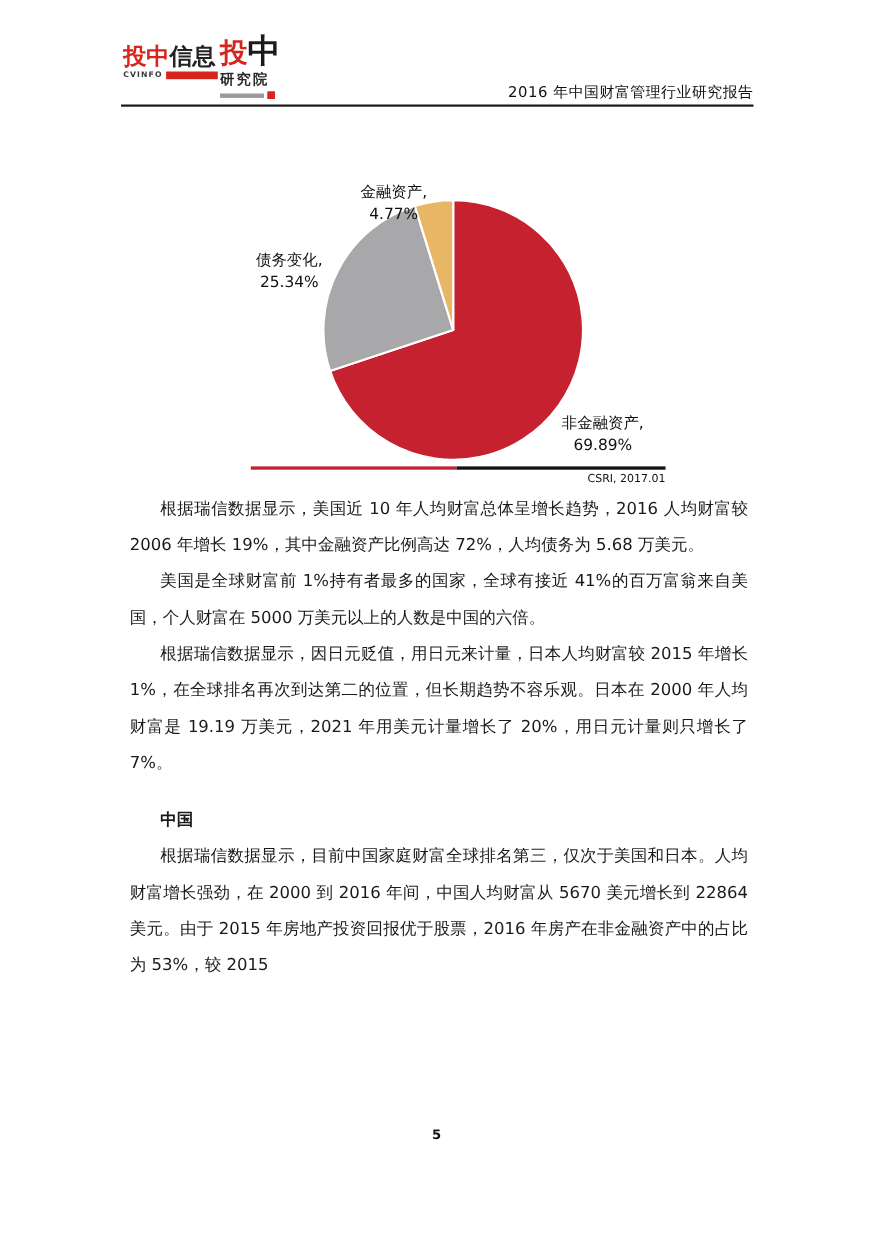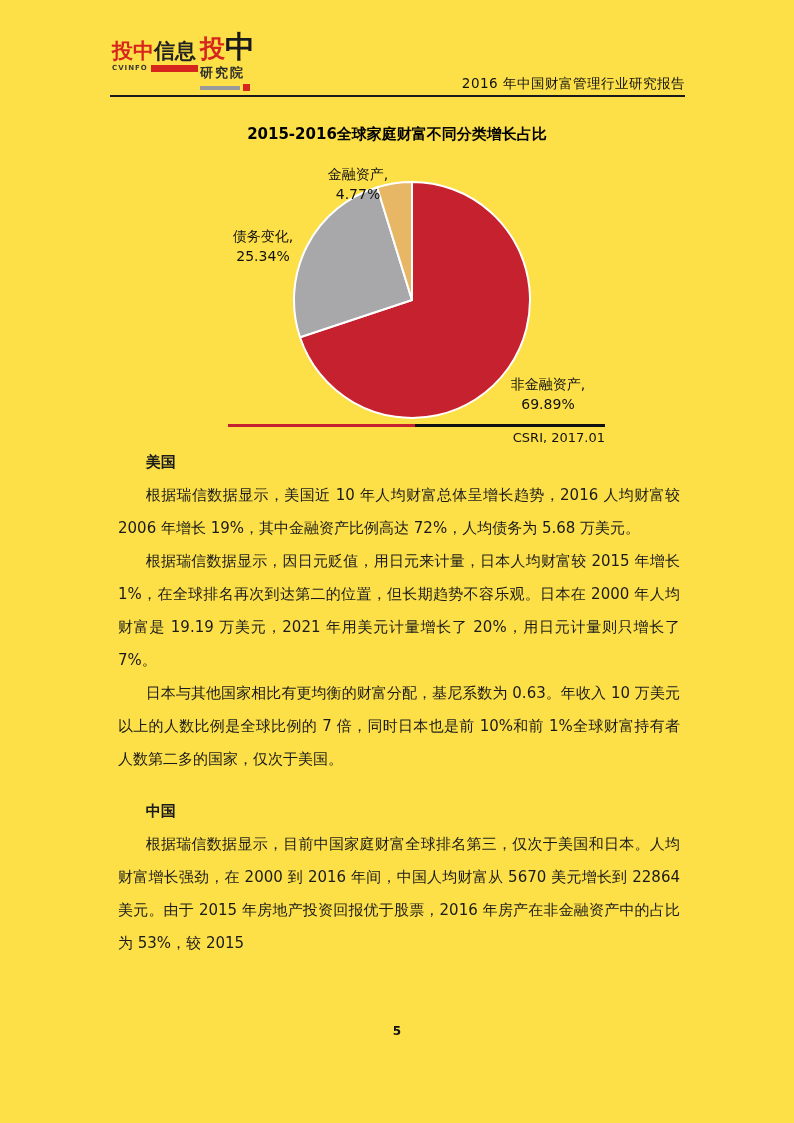--- a/index.html
+++ b/index.html
@@ -1,16 +1,16 @@
 <!DOCTYPE html>
 <html><head>
 <meta charset="utf-8">
 <style>
   html,body{margin:0;padding:0;background:#e9e9e9;}
-  .page{position:relative;width:794px;height:1123px;margin:0 auto;background:#fde047;
+  .page{position:relative;width:794px;height:1123px;margin:0 auto;background:#ffffff;
         font-family:"DejaVu Sans","Liberation Sans",sans-serif;color:#1a1a1a;overflow:hidden;}
 
   
   .logo1{position:absolute;left:112px;top:40px;width:86px;}
   .logo1-text{font-size:21px;font-weight:bold;letter-spacing:0px;line-height:22px;white-space:nowrap;}
   .logo1-red{color:#d6251d;}
   .logo1-black{color:#222;}
   .logo1-sub{display:flex;align-items:center;margin-top:2px;}
   .logo1-sub span{font-size:7px;font-weight:bold;color:#3a3a3a;letter-spacing:1px;}
   .logo1-bar{flex:1;height:7px;background:#d6251d;margin-left:3px;}
@@ -27,21 +27,21 @@
 
   
   .chart{position:absolute;left:112px;top:120px;width:570px;height:335px;}
   .chart-title{position:absolute;top:5px;left:0;width:100%;text-align:center;
                font-size:15px;font-weight:bold;color:#000;}
   .chart svg{position:absolute;left:0;top:28px;}
   .pie-label{font-size:14px;fill:#111;}
   .chart-underline{position:absolute;top:304px;left:116px;width:377px;height:3px;display:flex;}
   .chart-underline .seg-red{width:187px;height:3px;background:#c5212e;}
   .chart-underline .seg-black{width:190px;height:3px;background:#111;}
-  .chart-source{position:absolute;top:310px;right:77px;font-size:13px;color:#111;}
+  .chart-source{position:absolute;top:310px;right:77px;font-size:10px;color:#111;}
 
   
   .body-text{position:absolute;left:118px;top:446px;width:562px;
              font-size:15px;line-height:33px;text-align:justify;}
   .body-text h3{font-size:15px;font-weight:bold;margin:19px 0 0 0;line-height:33px;text-indent:1.85em;}
   .body-text h3.first{margin-top:0;}
   .body-text p{margin:0;text-indent:1.85em;}
 
   .page-num{position:absolute;top:1024px;left:0;width:100%;text-align:center;
             font-size:12px;font-weight:bold;color:#111;}
@@ -65,44 +65,42 @@
     <div class="logo2-tiny">
       <div class="logo2-tinybar"></div>
       <div class="logo2-redsq"></div>
     </div>
   </div>
 
   <div class="report-title">2016 年中国财富管理行业研究报告</div>
   <div class="header-rule"></div>
 
   <div class="chart">
-    <div class="chart-title">2015-2016全球家庭财富不同分类增长占比</div>
     <svg width="570" height="275" viewBox="0 0 570 275">
         <path d="M 300 152 L 300.00 34.00 A 118 118 0 1 1 188.03 189.24 Z" fill="#c5212e" stroke="#ffffff" stroke-width="2" stroke-linejoin="round"></path>
         <text x="436" y="241" text-anchor="middle" class="pie-label">非金融资产,</text>
         <text x="436" y="261" text-anchor="middle" class="pie-label">69.89%</text>
         <path d="M 300 152 L 188.03 189.24 A 118 118 0 0 1 265.16 39.26 Z" fill="#a8a8ab" stroke="#ffffff" stroke-width="2" stroke-linejoin="round"></path>
         <text x="151" y="93" text-anchor="middle" class="pie-label">债务变化,</text>
         <text x="151" y="113" text-anchor="middle" class="pie-label">25.34%</text>
         <path d="M 300 152 L 265.16 39.26 A 118 118 0 0 1 300.00 34.00 Z" fill="#e8b765" stroke="#ffffff" stroke-width="2" stroke-linejoin="round"></path>
         <text x="246" y="31" text-anchor="middle" class="pie-label">金融资产,</text>
         <text x="246" y="51" text-anchor="middle" class="pie-label">4.77%</text>
       </svg>
     <div class="chart-underline">
       <div class="seg-red"></div>
       <div class="seg-black"></div>
     </div>
     <div class="chart-source">CSRI, 2017.01</div>
   </div>
 
   <div class="body-text">
-    <h3 class="first">美国</h3>
     <p>根据瑞信数据显示，美国近 10 年人均财富总体呈增长趋势，2016 人均财富较 2006 年增长 19%，其中金融资产比例高达 72%，人均债务为 5.68 万美元。</p>
+    <p>美国是全球财富前 1%持有者最多的国家，全球有接近 41%的百万富翁来自美国，个人财富在 5000 万美元以上的人数是中国的六倍。</p>
 
     <p>根据瑞信数据显示，因日元贬值，用日元来计量，日本人均财富较 2015 年增长 1%，在全球排名再次到达第二的位置，但长期趋势不容乐观。日本在 2000 年人均财富是 19.19 万美元，2021 年用美元计量增长了 20%，用日元计量则只增长了 7%。</p>
-    <p>日本与其他国家相比有更均衡的财富分配，基尼系数为 0.63。年收入 10 万美元以上的人数比例是全球比例的 7 倍，同时日本也是前 10%和前 1%全球财富持有者人数第二多的国家，仅次于美国。</p>
 
     <h3>中国</h3>
     <p>根据瑞信数据显示，目前中国家庭财富全球排名第三，仅次于美国和日本。人均财富增长强劲，在 2000 到 2016 年间，中国人均财富从 5670 美元增长到 22864 美元。由于 2015 年房地产投资回报优于股票，2016 年房产在非金融资产中的占比为 53%，较 2015</p>
   </div>
 
   <div class="page-num">5</div>
 </div>
 
 </body></html>

